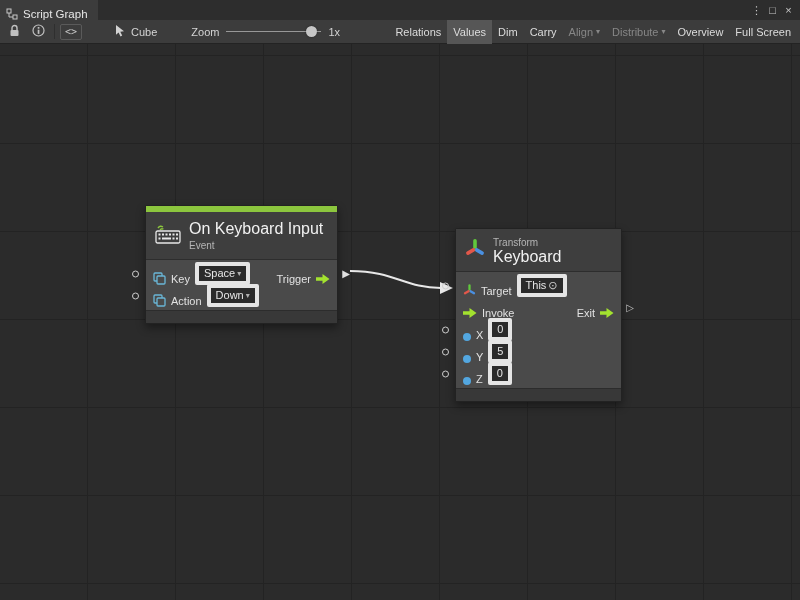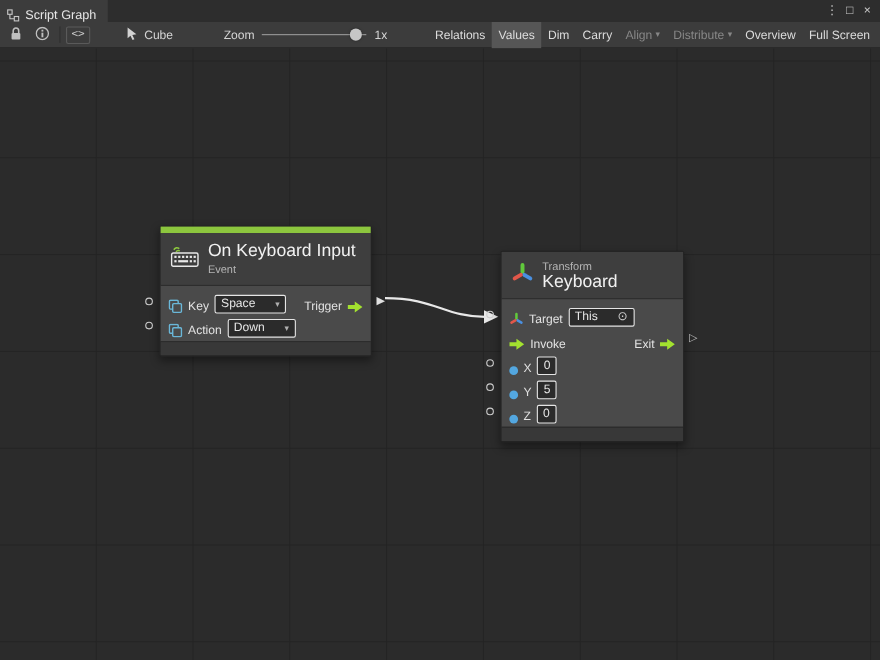--- a/index.html
+++ b/index.html
@@ -20,21 +20,21 @@
   .toolbar{height:24px;background:#3c3c3c;display:flex;align-items:center;font-size:11px;
            color:#d4d4d4;border-bottom:1px solid #232323;padding:0 3px;gap:2px}
   .tb-icon-btn{display:flex;align-items:center;justify-content:center;width:22px;height:20px;
                background:none;border:none;cursor:default}
   .tb-sep{width:1px;height:15px;background:#2f2f2f;margin:0 3px}
   .code-btn{display:flex;align-items:center;justify-content:center;height:16px;padding:0 4px;
             border:1px solid #5a5a5a;border-radius:2px;font-size:10px;color:#c8c8c8;
             background:none;font-family:"DejaVu Sans Mono",monospace;cursor:default}
   .cube-group{display:flex;align-items:center;gap:5px;margin-left:30px;cursor:default}
   .tb-label{font-size:11px;color:#d4d4d4}
-  .zoom-group{display:flex;align-items:center;gap:7px;margin-left:44px}
+  .zoom-group{display:flex;align-items:center;gap:7px;margin-left:32px}
   .slider{position:relative;width:95px;height:20px;cursor:default}
   .slider-track{position:absolute;top:9px;left:0;right:0;height:1px;background:#989898}
   .slider-knob{position:absolute;top:4px;left:80px;width:11px;height:11px;border-radius:50%;
                background:#c6c6c6;box-shadow:0 0 2px rgba(0,0,0,.5)}
   .tb-buttons{margin-left:auto;display:flex;align-items:center;height:24px}
   .tb-btn{background:transparent;border:none;color:#dcdcdc;font-size:11px;padding:0 6px;
           height:24px;font-family:inherit;cursor:default;display:flex;align-items:center;gap:3px}
   .tb-btn.active{background:#565656}
   .tb-btn.disabled{color:#878787}
   .caret{font-size:8px;color:#b0b0b0}
@@ -67,21 +67,21 @@
   .row{position:relative;display:flex;align-items:flex-end;height:22px;padding:0 7px;gap:5px;
        font-size:11px;color:#e2e2e2}
   .p-label{white-space:nowrap}
   .flex-spacer{flex:1}
   .port-circle{position:absolute;left:-14px;top:50%;transform:translateY(-50%);
                width:7px;height:7px;border:1px solid #cdcdcd;border-radius:50%;background:transparent}
   .port-tri{position:absolute;right:-13px;top:50%;transform:translateY(-50%);
             font-size:10px;line-height:10px;color:#e0e0e0}
   .port-tri.hollow{color:#c0c0c0}
   .dot{width:8px;height:8px;border-radius:50%;background:var(--port-blue,#53a7e0)}
-  .chip{display:inline-flex;align-items:center;gap:18px;background:#2b2b2b;border:1px solid #e5e5e5;
+  .chip{display:inline-flex;align-items:center;gap:2px;background:#2b2b2b;border:4px solid #e5e5e5;
         border-radius:2px;padding:1px 5px;font-size:11px;color:#e6e6e6;line-height:13px;
         font-family:inherit;cursor:default}
   .chip.num{min-width:18px;justify-content:center}
   .picker{font-size:11px;line-height:11px;color:#cfcfcf}
   .flow-arrow{display:flex;align-items:center;color:var(--arrow-green,#a3e22f)}
   .flow-arrow svg{display:block}
   .type-icon{display:flex;align-items:center}
 </style>
 </head>
 <body>

